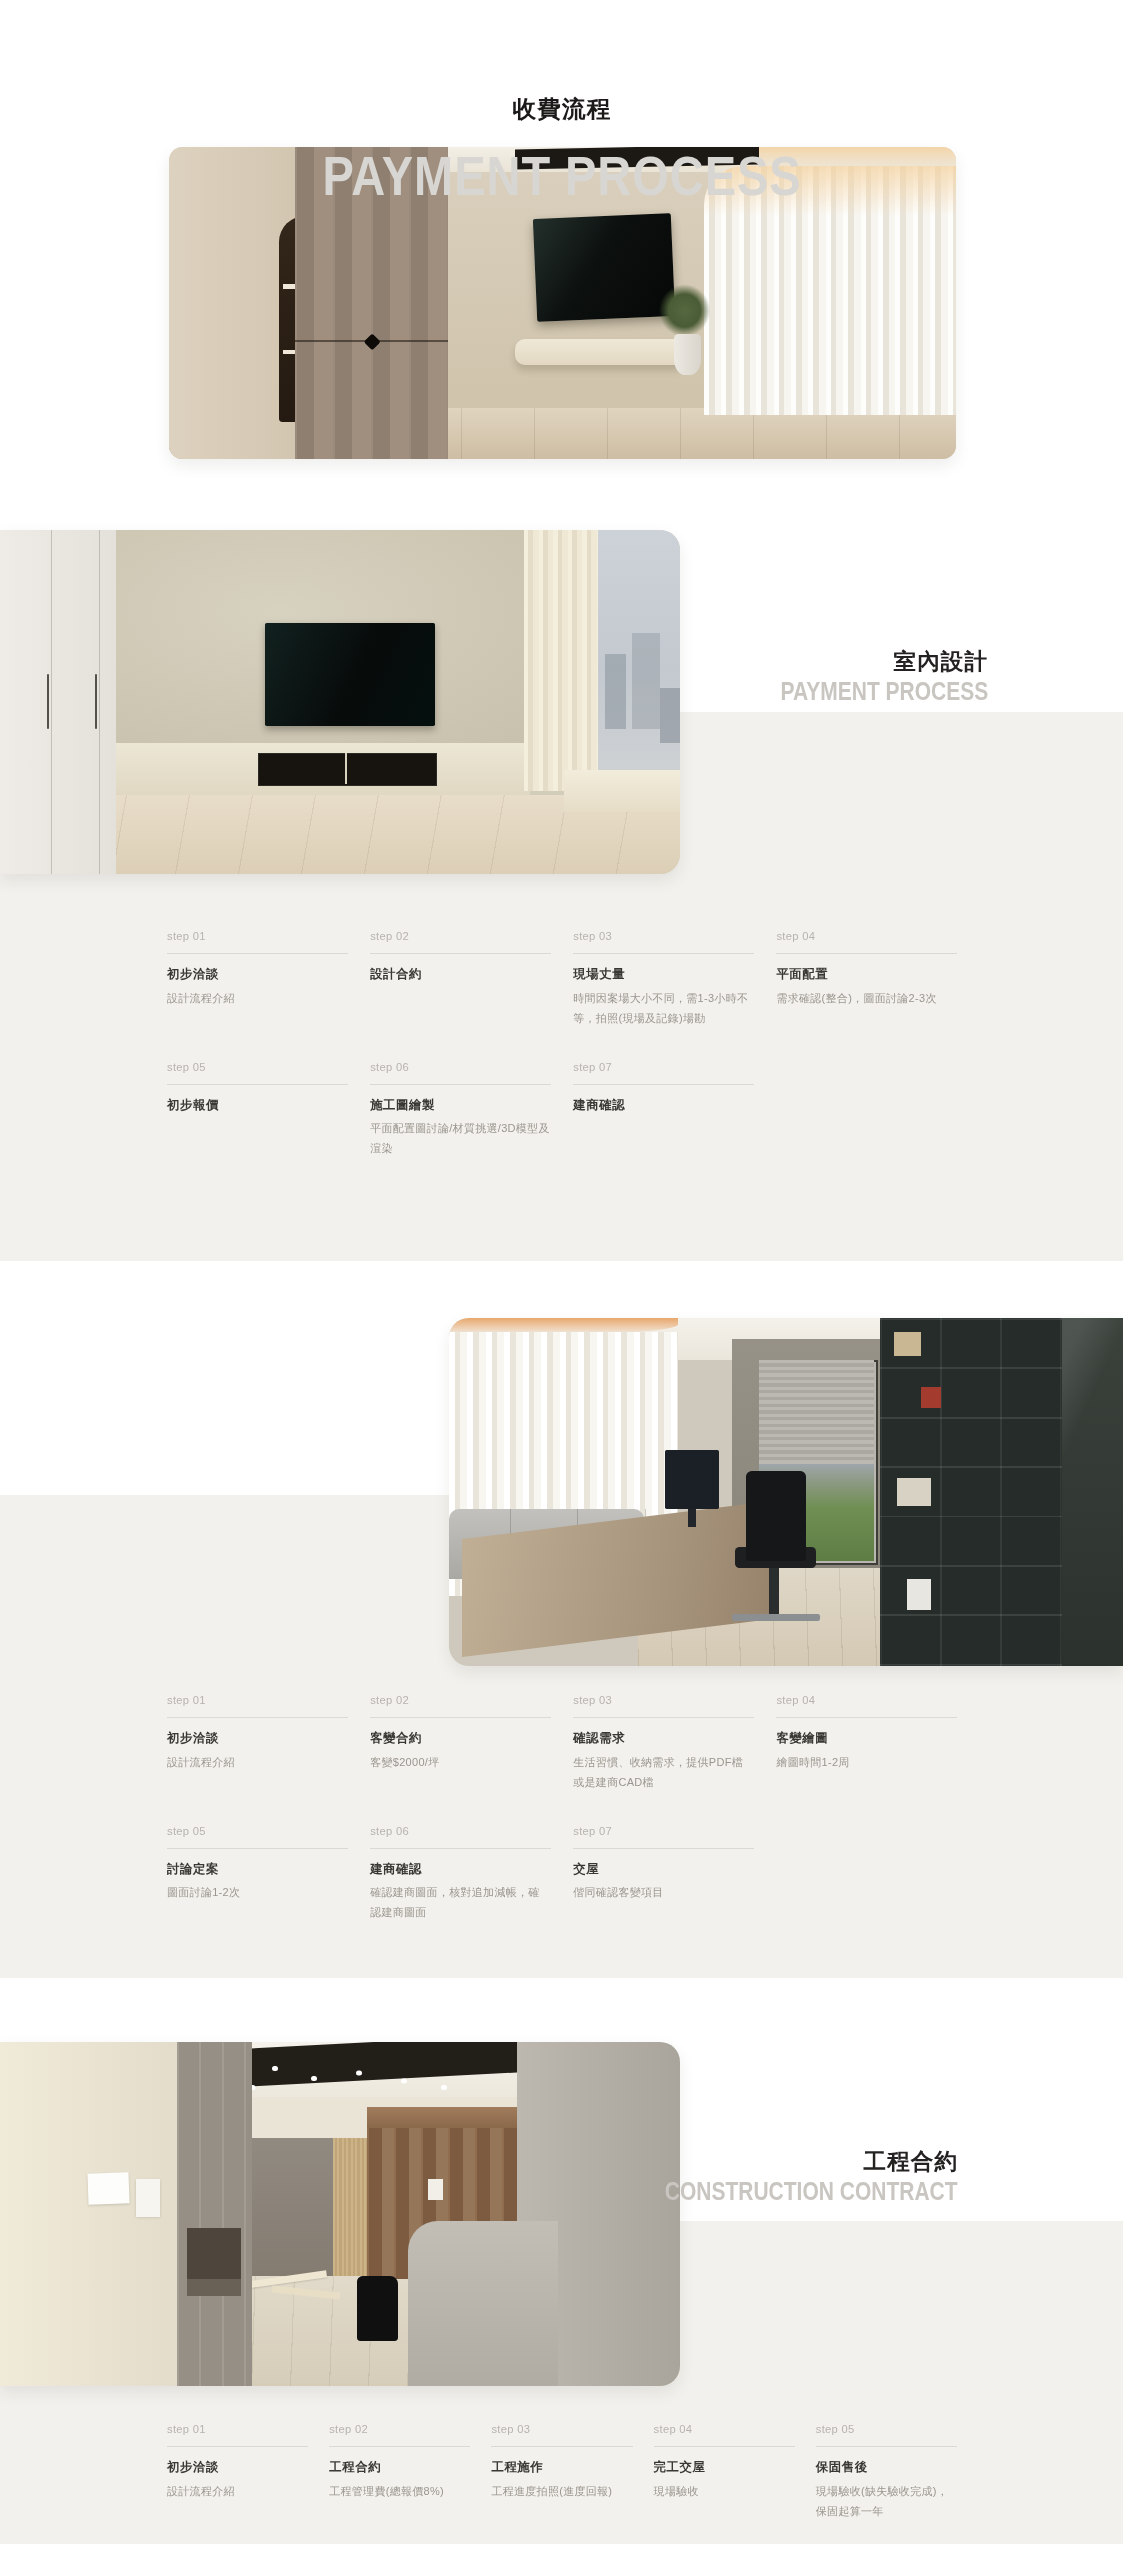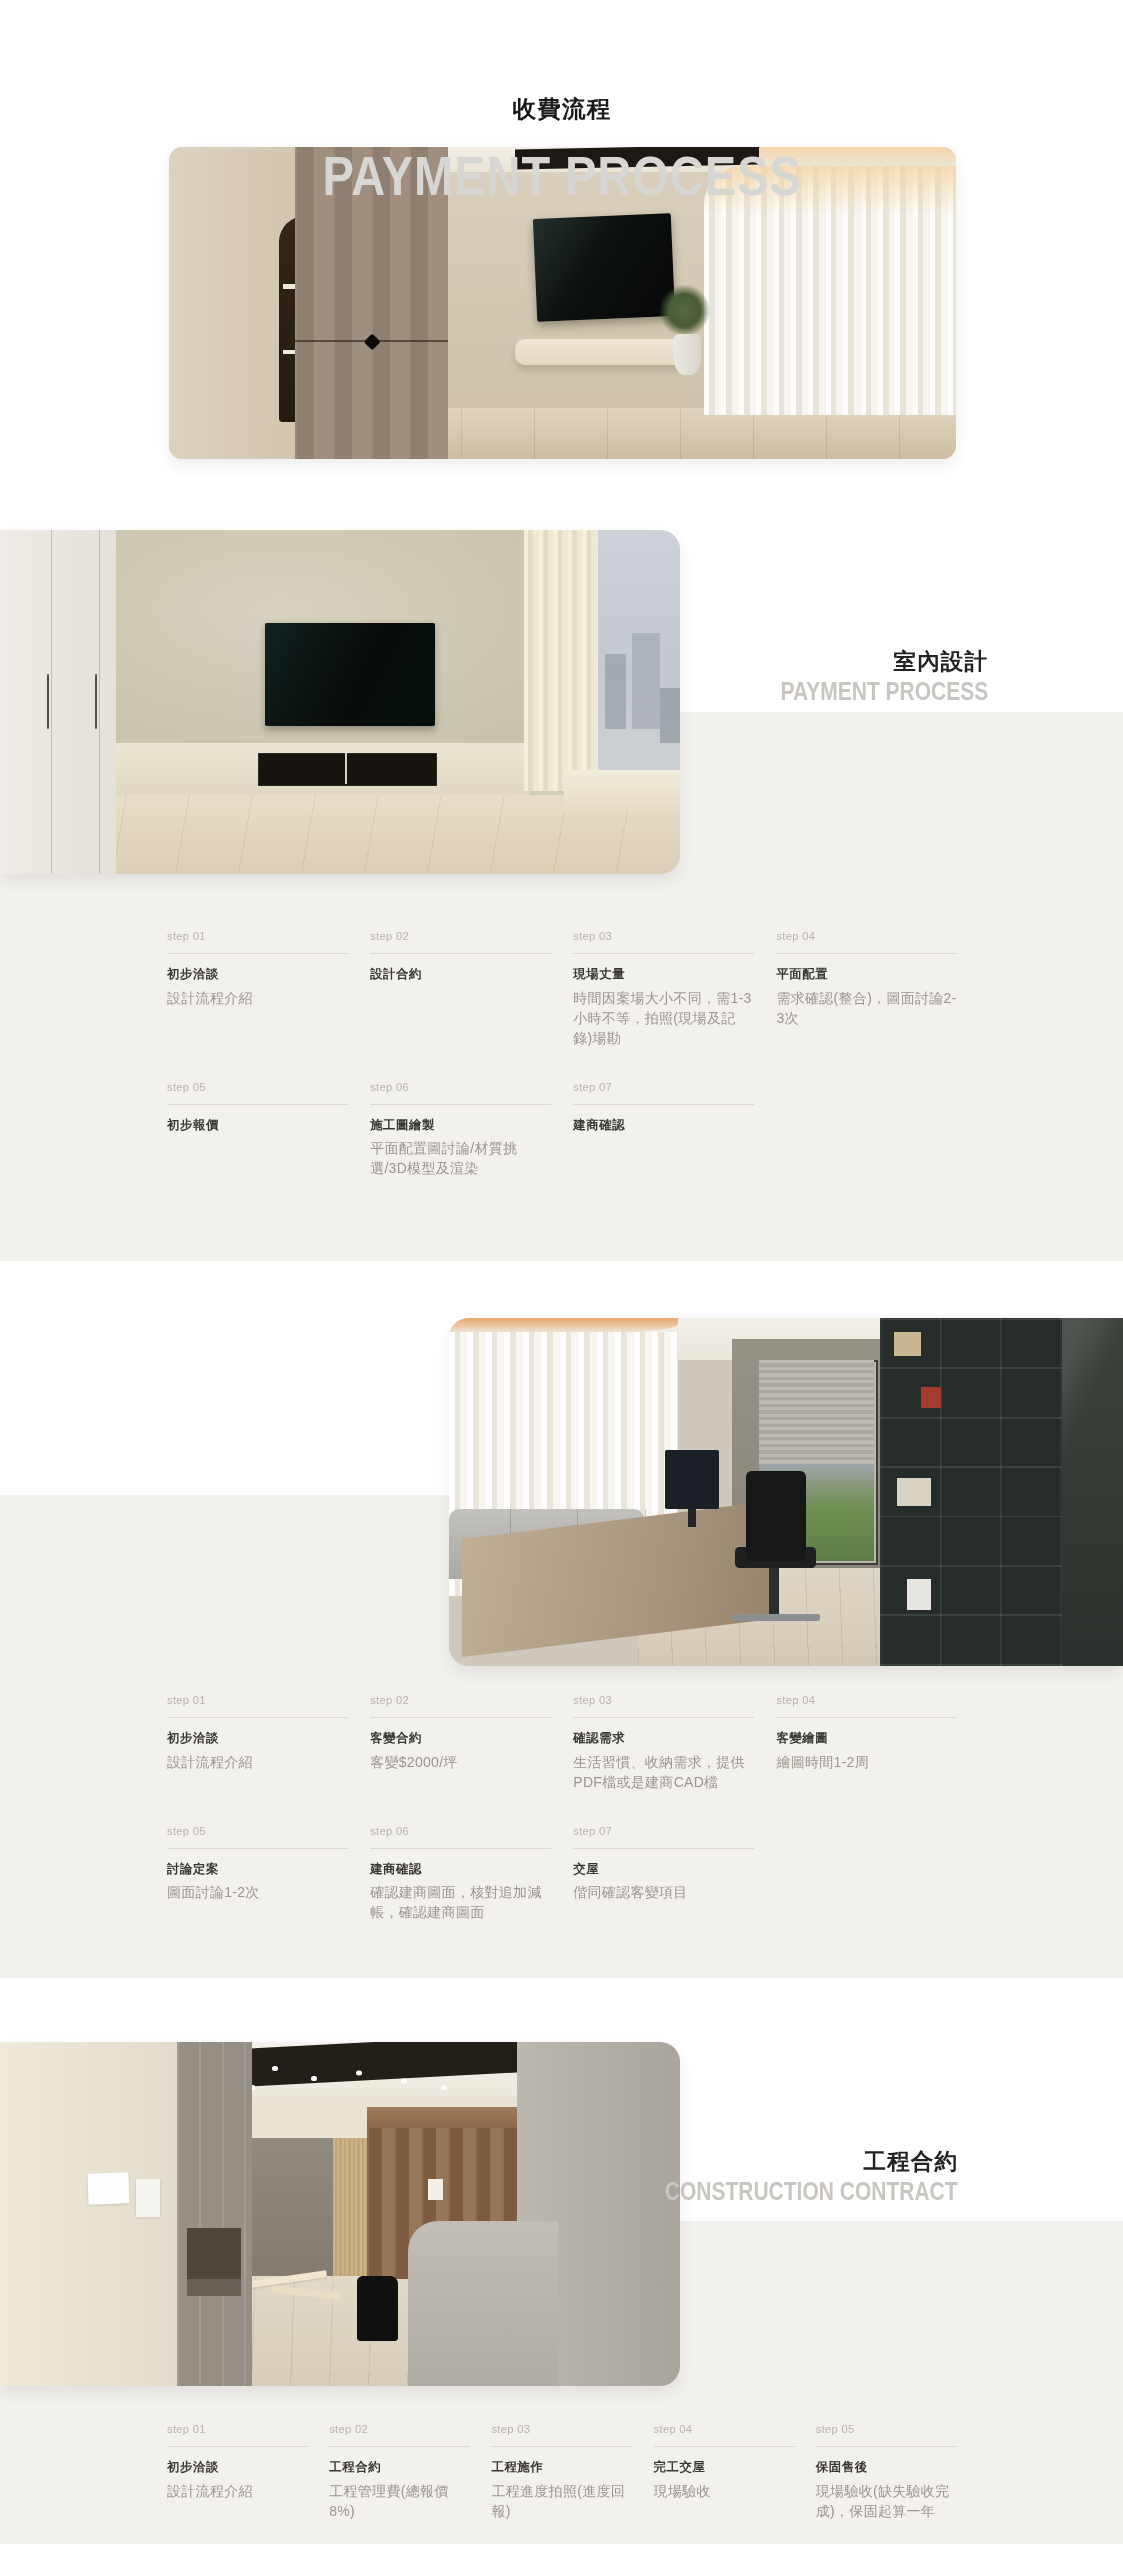--- a/index.html
+++ b/index.html
@@ -26,21 +26,21 @@
 
   
   .steps{position:absolute;left:167px;width:790px;display:grid;column-gap:22.5px;row-gap:33px;z-index:2;align-items:start;}
   .steps.cols4{grid-template-columns:repeat(4,1fr);}
   .steps.cols5{grid-template-columns:repeat(5,1fr);column-gap:21px;}
   .step-card{min-height:5.6px;}
   .step-label{font-size:11.2px;line-height:13.5px;letter-spacing:0.3px;color:#b7b3ae;}
   .step-divider{height:0.6px;background:#dcd9d4;margin-top:9.6px;}
   .step-title{margin-top:12.4px;font-size:12.4px;line-height:17px;font-weight:700;color:#3a3835;letter-spacing:0.6px;}
   .step-desc{margin-top:4.5px;}
-  .step-desc p{margin:0;font-size:14px;line-height:20px;color:#9a958e;letter-spacing:0.3px;}
+  .step-desc p{margin:0;font-size:11px;line-height:20px;color:#9a958e;letter-spacing:0.3px;}
 
   
   .photo{position:absolute;overflow:hidden;z-index:1;box-shadow:0 6.7px 15.7px rgba(40,35,25,.08);}
   .photo *{position:absolute;}
   .hero{top:147px;left:169px;width:787px;height:312px;border-radius:13.5px;background:#d5cbb8;}
   .photo1{top:530px;left:0;width:680px;height:344px;border-radius:0 20px 20px 0;background:#d2ccba;}
   .photo2{top:1317px;left:449px;width:674px;height:348px;border-radius:20px 0 0 20px;background:#cfc9bd;}
   .photo3{top:2042px;left:0;width:680px;height:344px;border-radius:0 20px 20px 0;background:#e9e4d6;}
 
   

